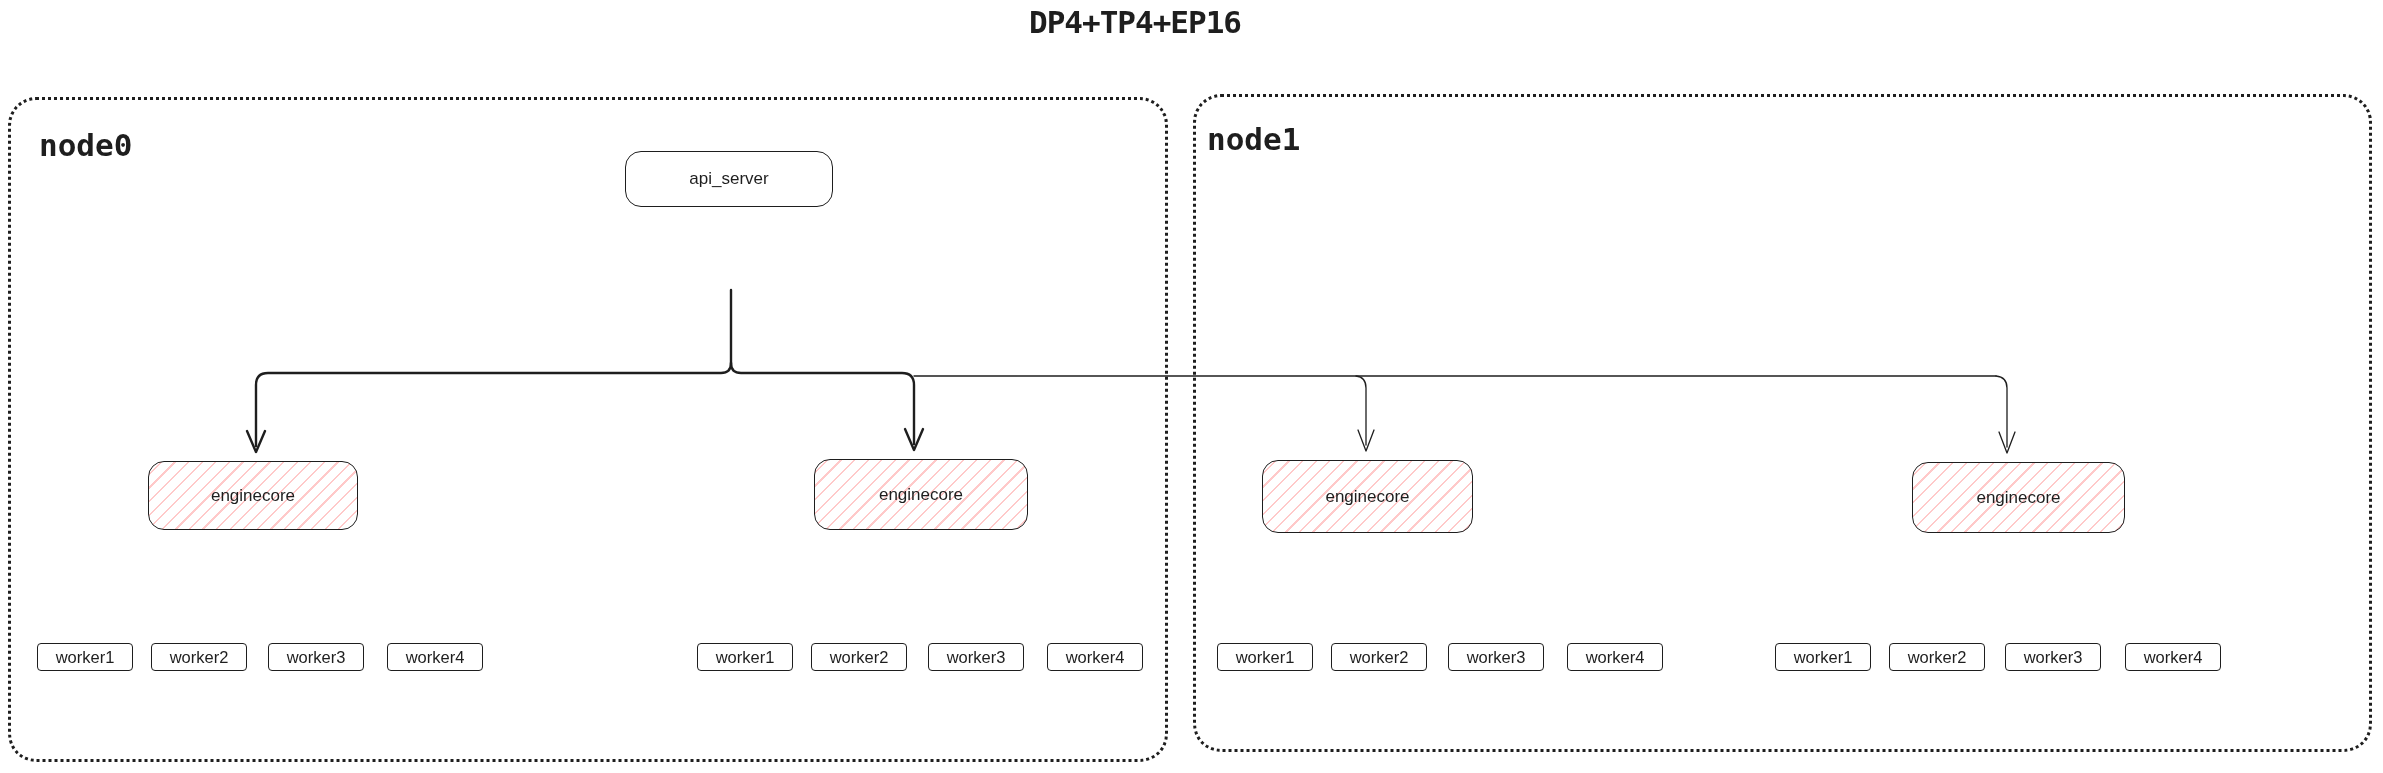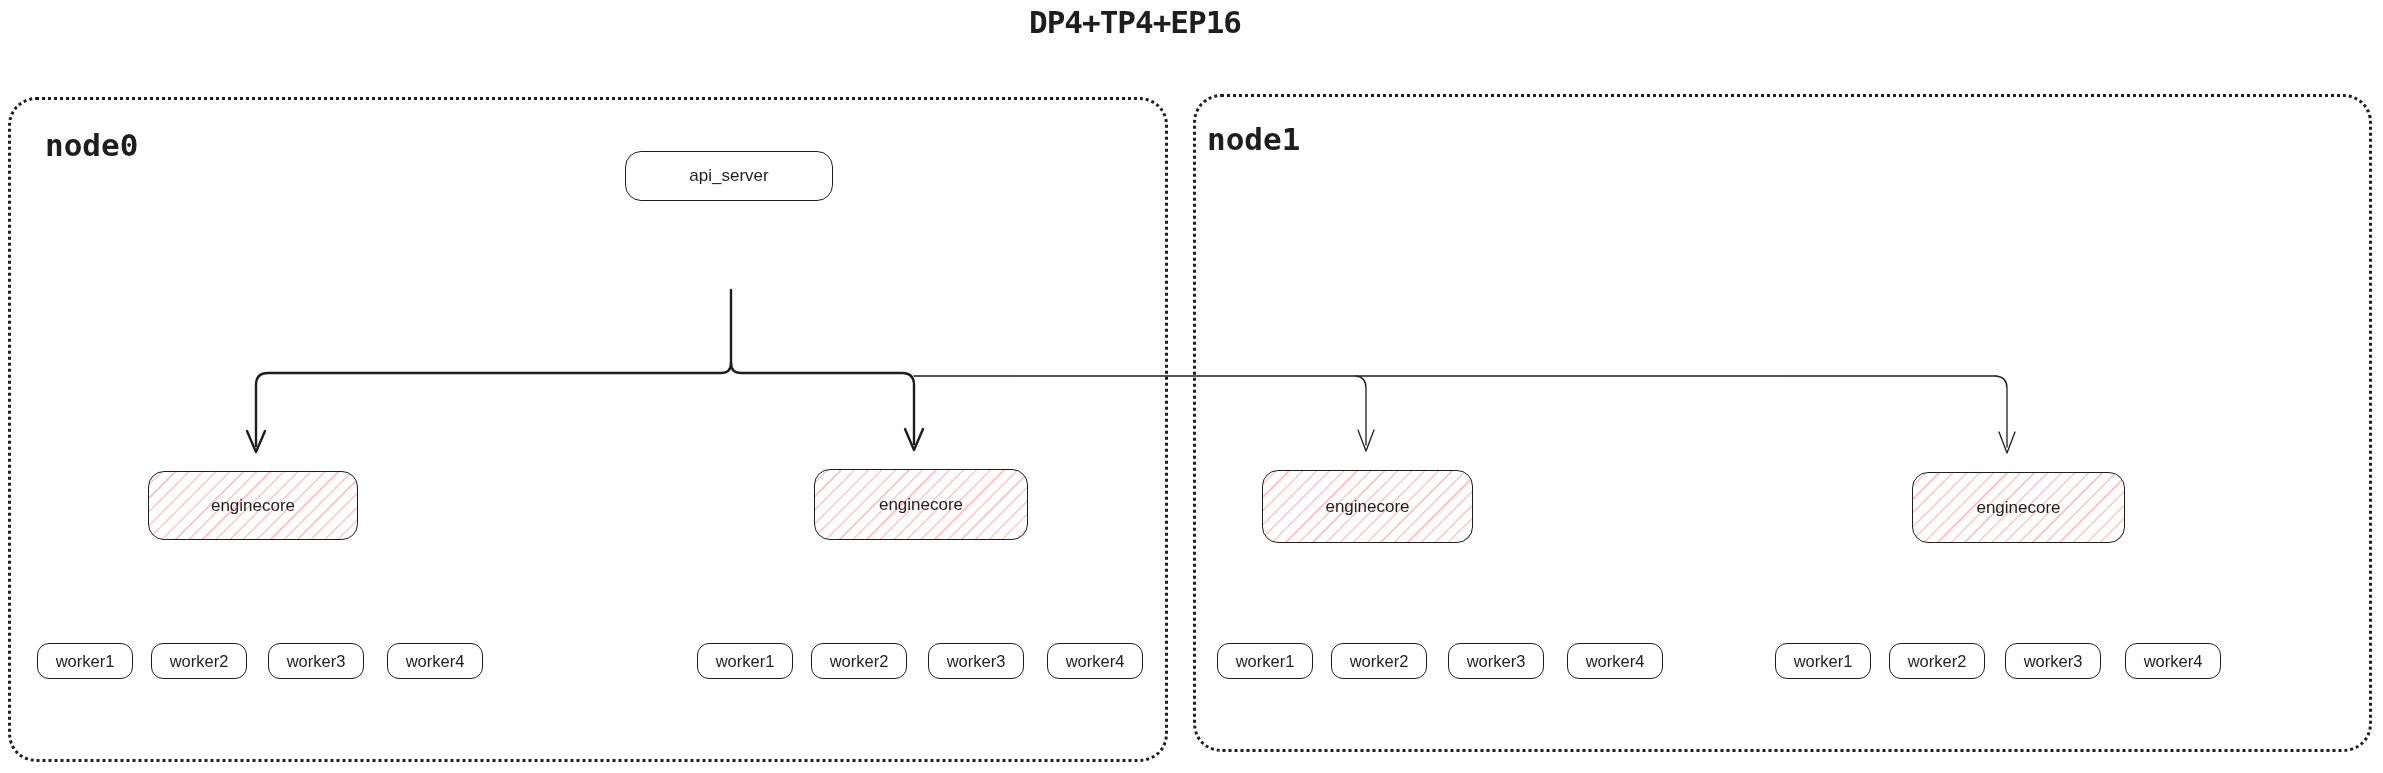--- a/index.html
+++ b/index.html
@@ -25,48 +25,47 @@
     box-sizing:border-box;
   }
   .node-frame.node0{left:8px;top:97px;width:1160px;height:665px;}
   .node-frame.node1{left:1193px;top:94px;width:1179px;height:658px;}
   .node-label{
     position:absolute;
     font-family:"DejaVu Sans Mono", monospace;
     font-weight:bold;font-size:31px;color:#1e1e1e;
     white-space:nowrap;
   }
-  .node-label.n0{left:45px;top:127px;}
+  .node-label.n0{left:39px;top:127px;}
   .node-label.n1{left:1207px;top:121px;text-align:right;}
   .box{
     position:absolute;
     box-sizing:border-box;
     border:1.8px solid #1e1e1e;
     display:flex;align-items:center;justify-content:center;
     background:#ffffff;
     font-size:17px;color:#1e1e1e;
     white-space:nowrap;
   }
   .big{border-radius:16px;}
-  .api-server{left:625px;top:151px;width:208px;height:50px;}
+  .api-server{left:625px;top:151px;width:208px;height:56px;}
   .async-llm{
     left:625px;top:219px;width:212px;height:71px;
     background:repeating-linear-gradient(135deg,#ffffff 0px,#ffffff 8px,#b2f2bb 8px,#b2f2bb 9.6px);
   }
   .enginecore{
     background:repeating-linear-gradient(135deg,#ffffff 0px,#ffffff 8px,#ffc9c9 8px,#ffc9c9 9.6px);
-    margin-top:10px;
   }
   .ec1{left:148px;top:461px;width:210px;height:69px;}
   .ec2{left:814px;top:459px;width:214px;height:71px;}
   .ec3{left:1262px;top:460px;width:211px;height:73px;}
   .ec4{left:1912px;top:462px;width:213px;height:71px;}
   .worker{
-    border-radius:12px;
-    height:36px;width:96px;
+    border-radius:4px;
+    height:28px;width:96px;
     top:643px;
     font-size:16.5px;
   }
   .connector-layer{position:absolute;left:0;top:0;width:2383px;height:773px;}
 </style>
 </head>
 <body>
 
 <div class="canvas">
 

